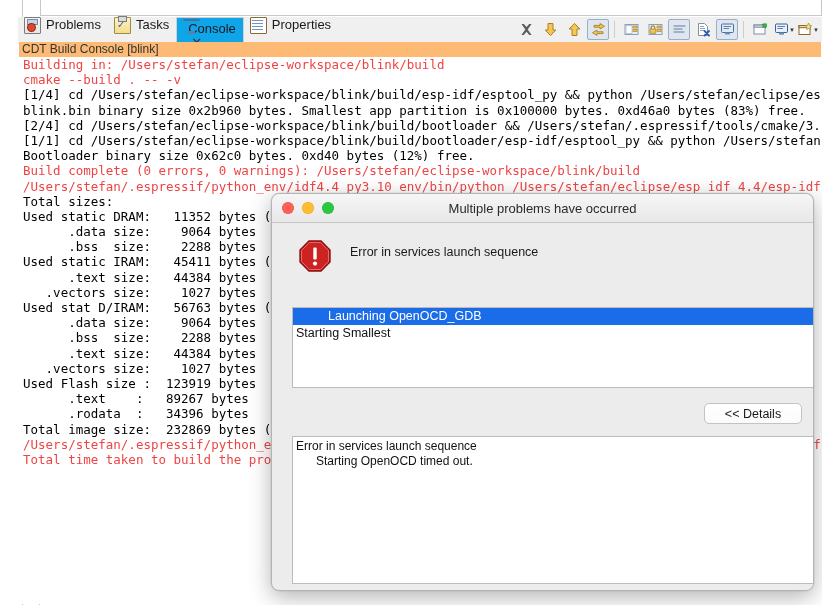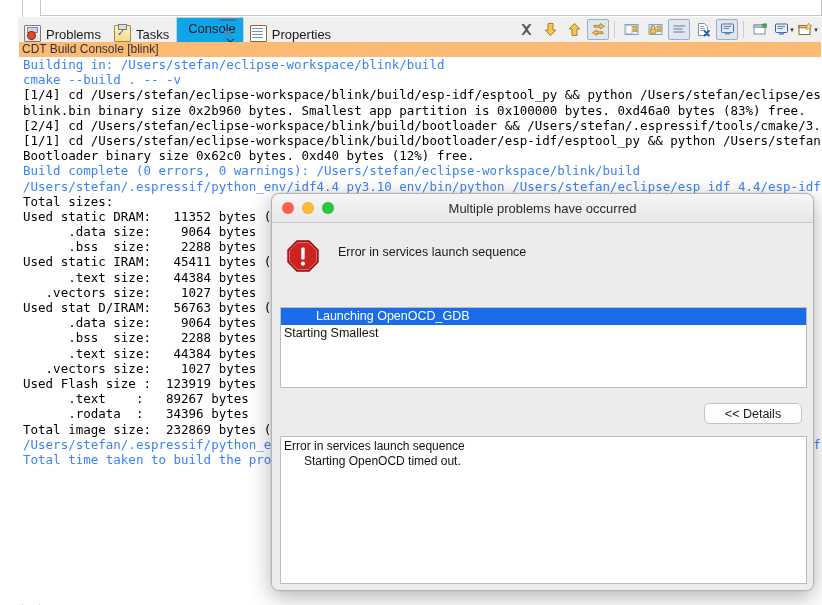--- a/index.html
+++ b/index.html
@@ -43,21 +43,21 @@
     position: absolute;
     left: 18px; top: 17px; width: 804px; height: 25px;
     background: #f0f0f0;
     box-sizing: border-box;
   }
   .tabbar-inner {
     position: relative; width: 100%; height: 100%;
     display: flex; align-items: center;
   }
   .tab {
-    display: flex; align-items: flex-end;
+    display: flex; align-items: flex-start;
     height: 25px;
     padding: 0 7px 0 6px;
     font-size: 13px;
     color: #1a1a1a;
     box-sizing: border-box;
     white-space: nowrap;
   }
   .tab.active {
     background: #0ea5e9;
     border-left: 1px solid #d0d0d0;
@@ -153,21 +153,21 @@
     background: #ffffff;
     overflow: hidden;
     font-family: "DejaVu Sans Mono", monospace;
     font-size: 12.5px;
     line-height: 15.2px;
     white-space: pre;
     padding-left: 4px;
     box-sizing: border-box;
   }
   .cl { display: block; height: 15.2px; }
-  .cl.blue { color: #3b82f6; }
+  .cl.blue { color: #ef4444; }
   .cl.black { color: #000000; }
 
   
   .dialog {
     position: absolute;
     left: 271px; top: 193px; width: 543px; height: 398px;
     background: #ececec;
     border: 1px solid #b4b4b4;
     border-radius: 8px;
     box-shadow: 0 6px 22px rgba(0,0,0,0.30), 0 0 0 0.5px rgba(0,0,0,0.08);
@@ -187,20 +187,21 @@
   .tl.red { background: #ff5f57; box-shadow: inset 0 0 0 0.5px rgba(0,0,0,.12); }
   .tl.yellow { background: #febc2e; box-shadow: inset 0 0 0 0.5px rgba(0,0,0,.12); }
   .tl.green { background: #28c840; box-shadow: inset 0 0 0 0.5px rgba(0,0,0,.12); }
   .dlg-title {
     position: absolute; left: 0; right: 0; text-align: center;
     font-size: 13px; font-weight: normal; color: #2b2b2b;
   }
   .dlg-body {
     position: relative; height: 369px;
     background: #ececec;
+    margin-left: 12px;
   }
   .dlg-msgrow {
     display: flex; align-items: flex-start;
     padding: 16px 0 0 14px;
   }
   .err-icon { width: 34px; height: 34px; flex: none; }
   .dlg-msg {
     font-size: 12.5px; color: #1a1a1a;
     margin-left: 18px; margin-top: 6px;
   }

